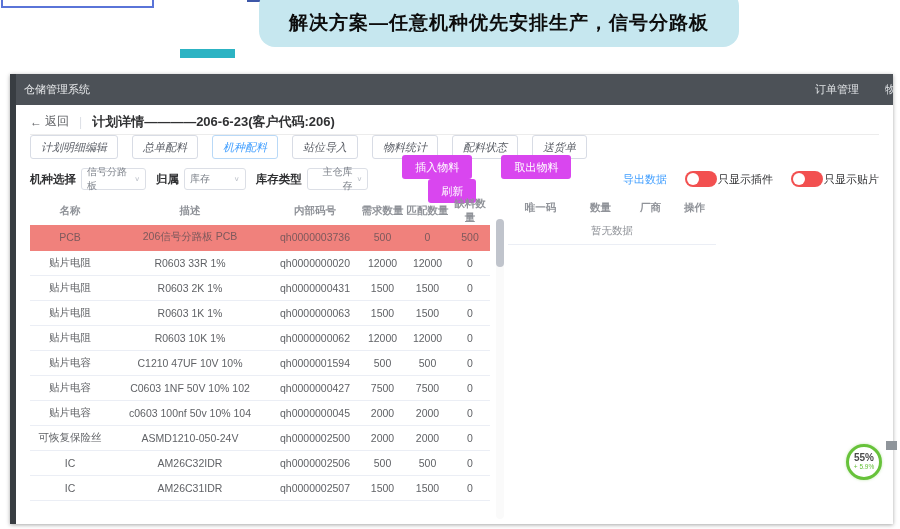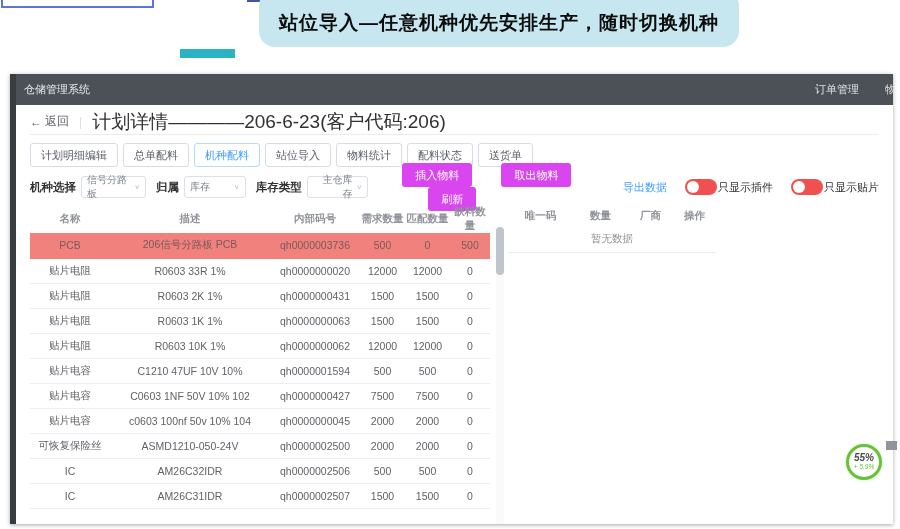--- a/index.html
+++ b/index.html
@@ -22,23 +22,23 @@
   .win-header { height:31px; background:#4c5157; display:flex; align-items:center; padding:0 8px; position:relative; }
   .win-title { color:#e8eaec; font-size:11px; }
   .win-menu { position:absolute; right:34px; color:#dfe2e5; font-size:11px; cursor:pointer; }
   .win-menu-partial { position:absolute; right:0; width:8px; overflow:hidden; color:#dfe2e5; font-size:11px; }
 
   .content { padding:0 14px; position:relative; }
 
   .breadcrumb { display:flex; align-items:center; margin-top:4px; height:26px; border-bottom:1px solid #ececec; }
   .back { font-size:12px; color:#606266; cursor:pointer; display:flex; align-items:center; gap:3px; }
   .crumb-divider { color:#dcdfe6; margin:0 10px; font-size:12px; }
-  .crumb-title { font-size:19px; font-weight:normal; color:#303133; }
-
-  .tabs { display:flex; gap:5px; margin-top:8px; height:24px; }
+  .crumb-title { font-size:13px; font-weight:bold; color:#303133; }
+
+  .tabs { display:flex; gap:14px; margin-top:0; height:24px;font-style:italic; }
   .tab { border:1px solid #d8dce5; border-radius:3px; background:#fff; font-size:11px;
     color:#5a5e66; padding:0 10px; display:flex; align-items:center; cursor:pointer; white-space:nowrap; }
   .tab.active { color:#409EFF; border-color:#b9d9f7; }
 
   .filters { display:flex; align-items:center; margin-top:8px; height:24px; font-size:11.5px; }
   .f-label { color:#303133; font-weight:bold; margin-right:5px; white-space:nowrap; }
   .select { border:1px solid #dcdfe6; border-radius:3px; height:22px; display:flex; align-items:center;
     justify-content:space-between; padding:0 5px; color:#7d828a; font-size:10px; cursor:pointer; background:#fff; margin-right:10px; }
   .caret { color:#c0c4cc; font-size:8px; margin-left:4px; transform:scaleY(.8); }
   .sel-machine { width:74px; } .sel-belong { width:70px; } .sel-stock { width:70px;text-align:right; }
@@ -64,34 +64,34 @@
   tbody tr { cursor:pointer; }
   .lt-c1{width:80px;} .lt-c2{width:160px;} .lt-c3{width:90px;} .lt-c4{width:45px;} .lt-c5{width:45px;} .lt-c6{width:40px;}
   .rt-c1{width:65px;} .rt-c2{width:55px;} .rt-c3{width:45px;} .rt-c4{width:43px;}
   .scroll-strip { width:8px; height:300px; margin:22px 4px 0 6px; background:#fafafa; border-radius:4px; position:relative; }
   .scroll-thumb { position:absolute; top:0; left:0; width:8px; height:48px; background:#c0c4cc; border-radius:4px; cursor:pointer; }
   .empty-cell { color:#909399; font-size:10.5px; }
 
   
   .badge { position:absolute; left:846px; top:444px; width:36px; height:36px; border-radius:50%;
     border:3px solid #67C23A; background:#fff; display:flex; flex-direction:column; align-items:center;
-    justify-content:center; z-index:3; box-shadow:0 0 3px rgba(103,194,58,.4);font-style:italic; }
+    justify-content:center; z-index:3; box-shadow:0 0 3px rgba(103,194,58,.4); }
   .badge .pct { font-size:10px; font-weight:bold; color:#4a4a4a; line-height:10px; }
   .badge .delta { font-size:6.5px; color:#67C23A; line-height:8px; }
   .gray-square { position:absolute; left:886px; top:441px; width:11px; height:9px; background:#8f959b; z-index:3; }
 </style>
 </head>
 <body>
 
 <div class="stage">
 
   <div class="partial-box"></div>
   <div class="accent-line"></div>
   <div class="banner">
-    <span>站位导入—任意机种优先安排生产，随时切换机种</span>
+    <span>解决方案—任意机种优先安排生产，信号分路板</span>
   </div>
   <div class="cyan-fragment"></div>
 
   <div class="window">
 
     <div class="win-header">
       <span class="win-title">仓储管理系统</span>
       <span class="win-menu">订单管理</span>
       <span class="win-menu-partial">物</span>
     </div>

